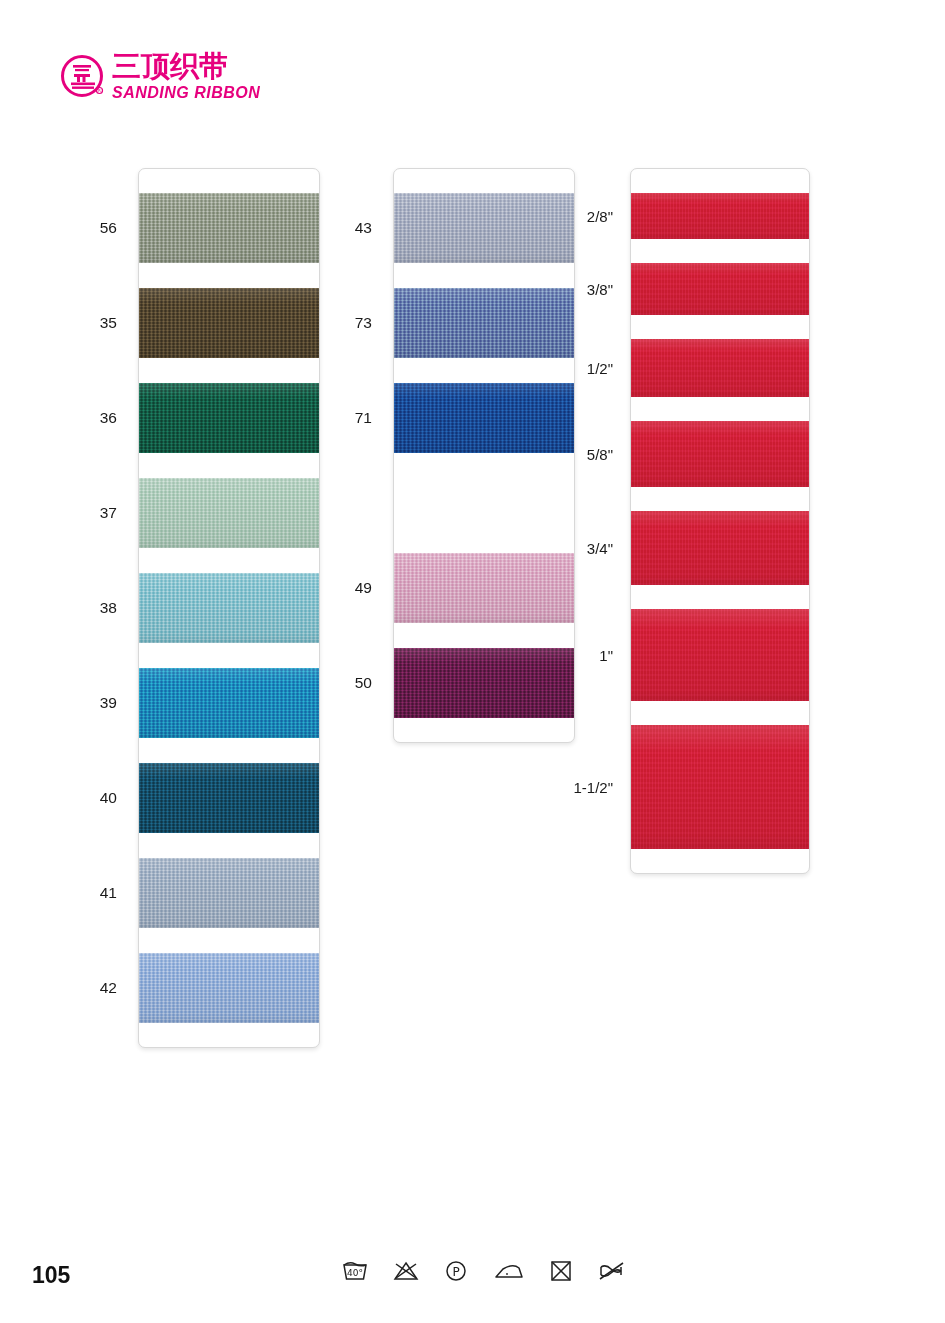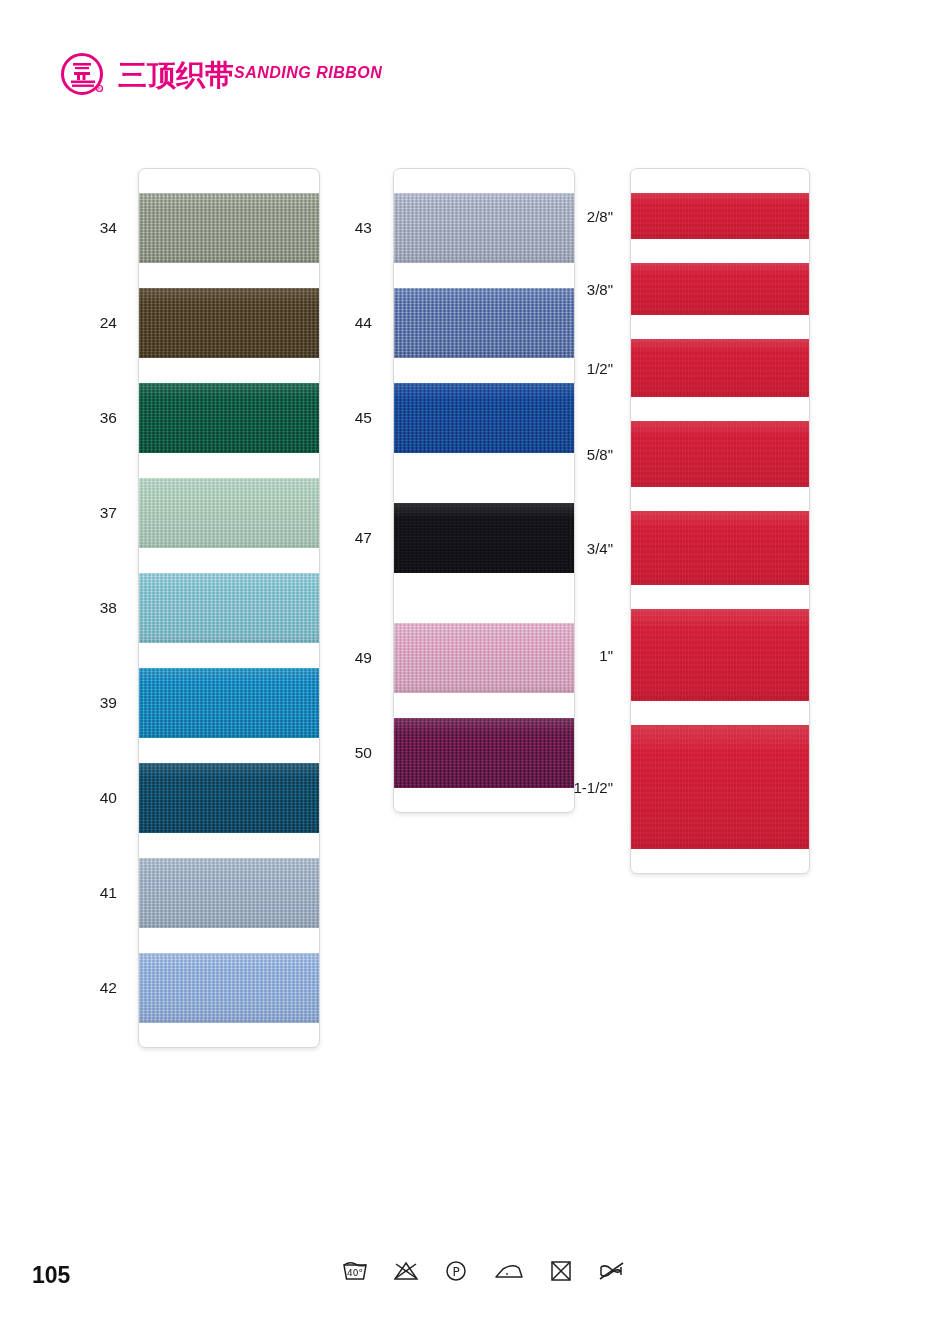--- a/index.html
+++ b/index.html
@@ -29,23 +29,23 @@
     padding-top: 4px;
   }
   .logo-emblem {
     width: 46px;
     height: 46px;
     position: relative;
     flex: 0 0 auto;
   }
   .logo-emblem svg { display: block; }
   .logo-word {
-    margin-left: 12px;
-    display: flex;
-    flex-direction: row;
+    margin-left: 6px;
+    display: flex;
+    flex-direction: column;
     justify-content: flex-start;
   }
   .logo-cn {
     font-size: 29px;
     font-weight: bold;
     color: #e6007e;
     letter-spacing: 0px;
     line-height: 1.0;
     font-family: "DejaVu Sans", sans-serif;
   }
@@ -223,26 +223,26 @@
     </div>
   </div>
 
 </div>
 
 <div class="board">
   <div class="column col-1">
     <div class="card">
         <div class="swatch-row">
           <div class="swatch sheen tex-weave" style="height: 70px; background: rgb(155, 163, 147);"></div>
-          <div class="swatch-label">34</div>
+          <div class="swatch-label">56</div>
         </div>
         <div class="gap" style="height: 25px;"></div>
         <div class="swatch-row">
           <div class="swatch sheen tex-weave" style="height: 70px; background: rgb(88, 74, 50);"></div>
-          <div class="swatch-label">24</div>
+          <div class="swatch-label">35</div>
         </div>
         <div class="gap" style="height: 25px;"></div>
         <div class="swatch-row">
           <div class="swatch sheen tex-weave" style="height: 70px; background: rgb(21, 96, 73);"></div>
           <div class="swatch-label">36</div>
         </div>
         <div class="gap" style="height: 25px;"></div>
         <div class="swatch-row">
           <div class="swatch sheen tex-weave" style="height: 70px; background: rgb(179, 207, 191);"></div>
           <div class="swatch-label">37</div>
@@ -276,33 +276,29 @@
   </div>
   <div class="column col-2">
     <div class="card">
         <div class="swatch-row">
           <div class="swatch sheen tex-weave" style="height: 70px; background: rgb(173, 180, 198);"></div>
           <div class="swatch-label">43</div>
         </div>
         <div class="gap" style="height: 25px;"></div>
         <div class="swatch-row">
           <div class="swatch sheen tex-weave" style="height: 70px; background: rgb(107, 130, 179);"></div>
-          <div class="swatch-label">44</div>
+          <div class="swatch-label">73</div>
         </div>
         <div class="gap" style="height: 25px;"></div>
         <div class="swatch-row">
           <div class="swatch sheen tex-weave" style="height: 70px; background: rgb(28, 79, 156);"></div>
-          <div class="swatch-label">45</div>
-        </div>
-        <div class="gap" style="height: 25px;"></div>
-        <div class="gap" style="height: 25px;"></div>
-        <div class="swatch-row">
-          <div class="swatch sheen tex-weave" style="height: 70px; background: rgb(21, 21, 26);"></div>
-          <div class="swatch-label">47</div>
-        </div>
+          <div class="swatch-label">71</div>
+        </div>
+        <div class="gap" style="height: 25px;"></div>
+        <div class="gap" style="height: 25px;"></div>
         <div class="gap" style="height: 25px;"></div>
         <div class="gap" style="height: 25px;"></div>
         <div class="swatch-row">
           <div class="swatch sheen tex-weave" style="height: 70px; background: rgb(221, 173, 198);"></div>
           <div class="swatch-label">49</div>
         </div>
         <div class="gap" style="height: 25px;"></div>
         <div class="swatch-row">
           <div class="swatch sheen tex-weave" style="height: 70px; background: rgb(108, 30, 80);"></div>
           <div class="swatch-label">50</div>

